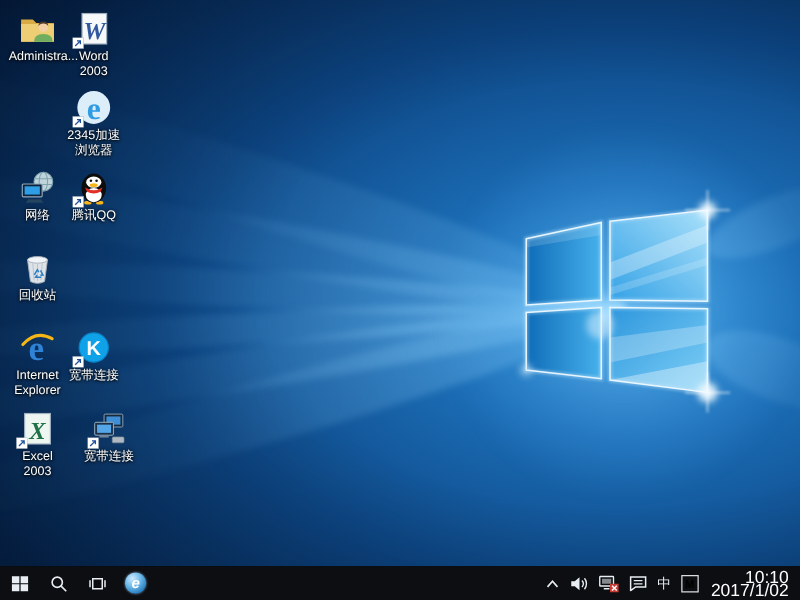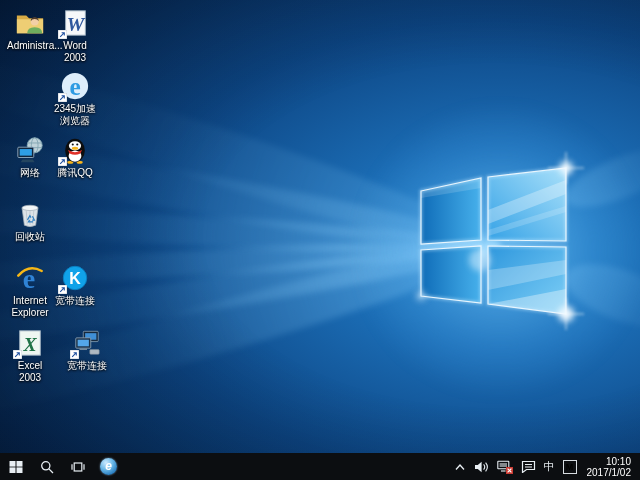--- a/index.html
+++ b/index.html
@@ -36,21 +36,21 @@
   .sphere{width:17px;height:17px;border-radius:50%;
     background:radial-gradient(circle at 35% 28%,#cdeaff 0%,#6db9e8 40%,#2a7ec0 75%,#175d96 100%);
     color:#fff;font-weight:bold;font-style:italic;font-size:12px;line-height:17px;text-align:center;
     box-shadow:0 0 2px rgba(160,210,255,.7);}
   .spacer{flex:1;}
   .tray{display:flex;align-items:center;padding-right:5px;}
   .titem{display:flex;align-items:center;justify-content:center;padding:0 4px;height:27px;color:#e8eef3;}
   .ime-mode{font-size:11px;}
   .ime-letter{font-size:9px;font-weight:bold;border:1px solid #d7dde2;width:12px;height:12px;
     line-height:12px;text-align:center;padding:0;margin:0 4px;}
-  .clock{font-size:10px;line-height:11px;color:#fff;text-align:right;padding:0 4px 0 6px;}
+  .clock{font-size:14px;line-height:11px;color:#fff;text-align:right;padding:0 4px 0 6px;}
 </style>
 </head>
 <body>
 
 <div class="screen">
 
   <div class="desktop">
     <div class="beam" style="top:222px;height:50px;transform:rotate(-16deg);opacity:.55;"></div>
     <div class="beam" style="top:230px;height:34px;transform:rotate(-9deg);opacity:.7;"></div>
     <div class="beam" style="top:234px;height:26px;transform:rotate(-3deg);opacity:.8;"></div>

